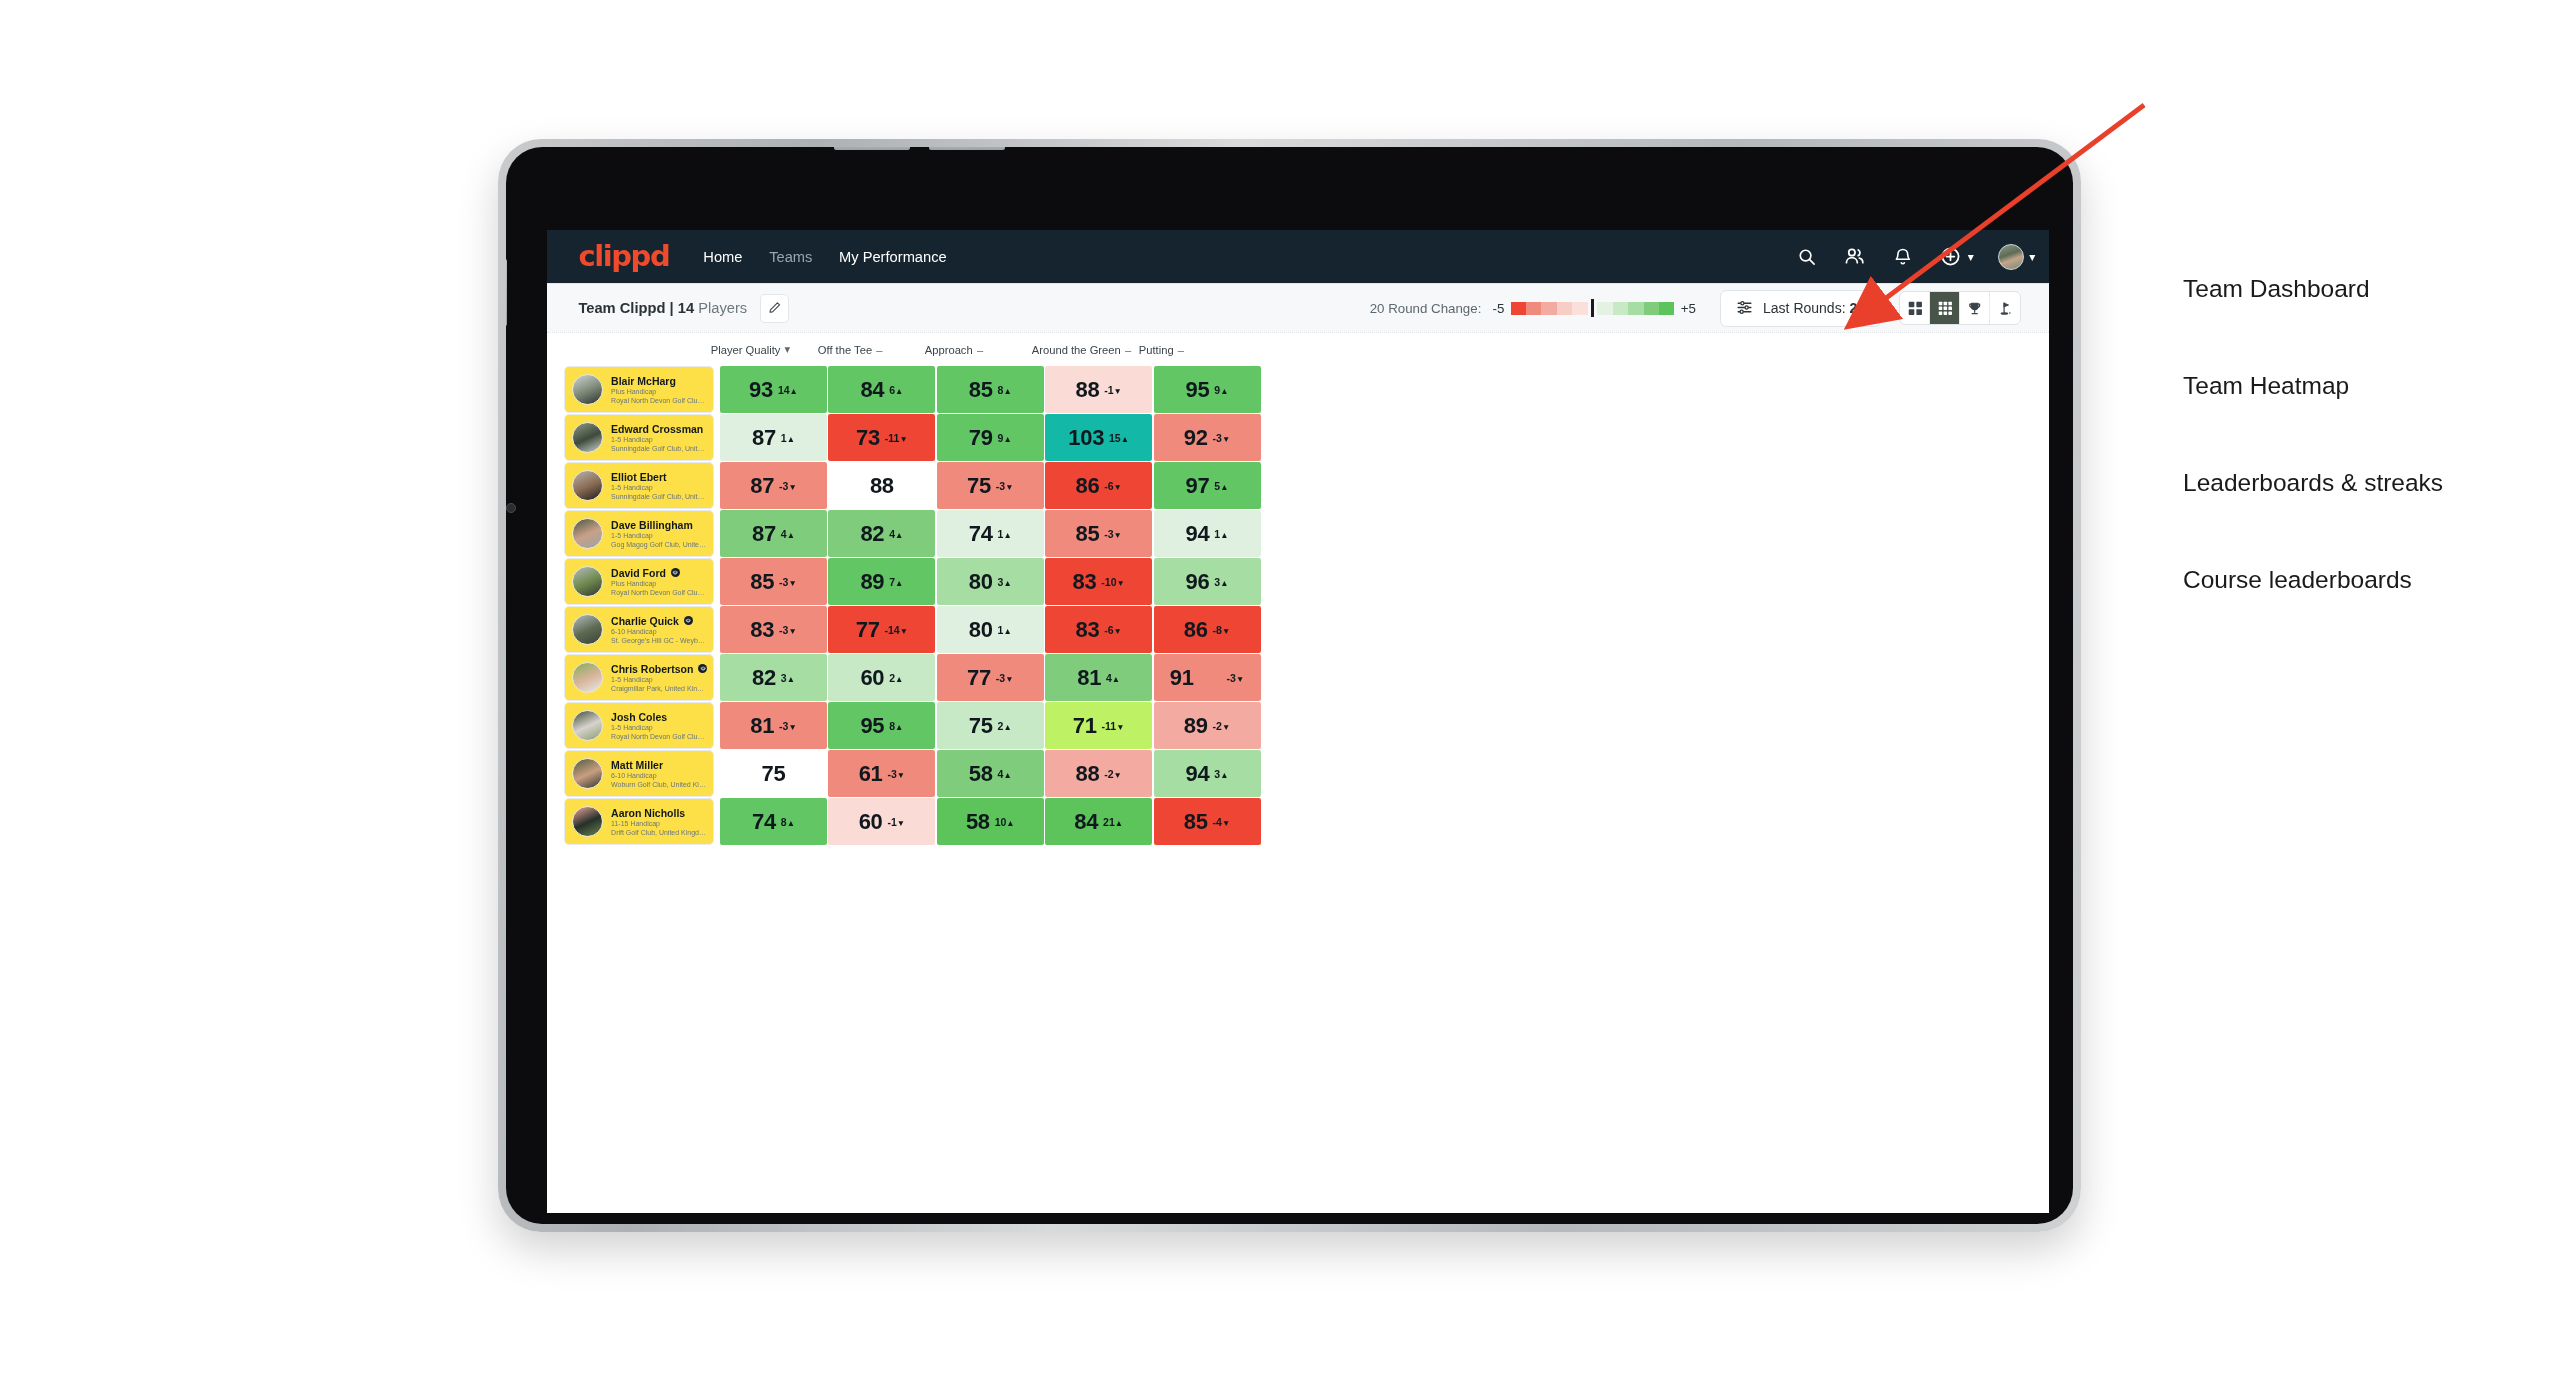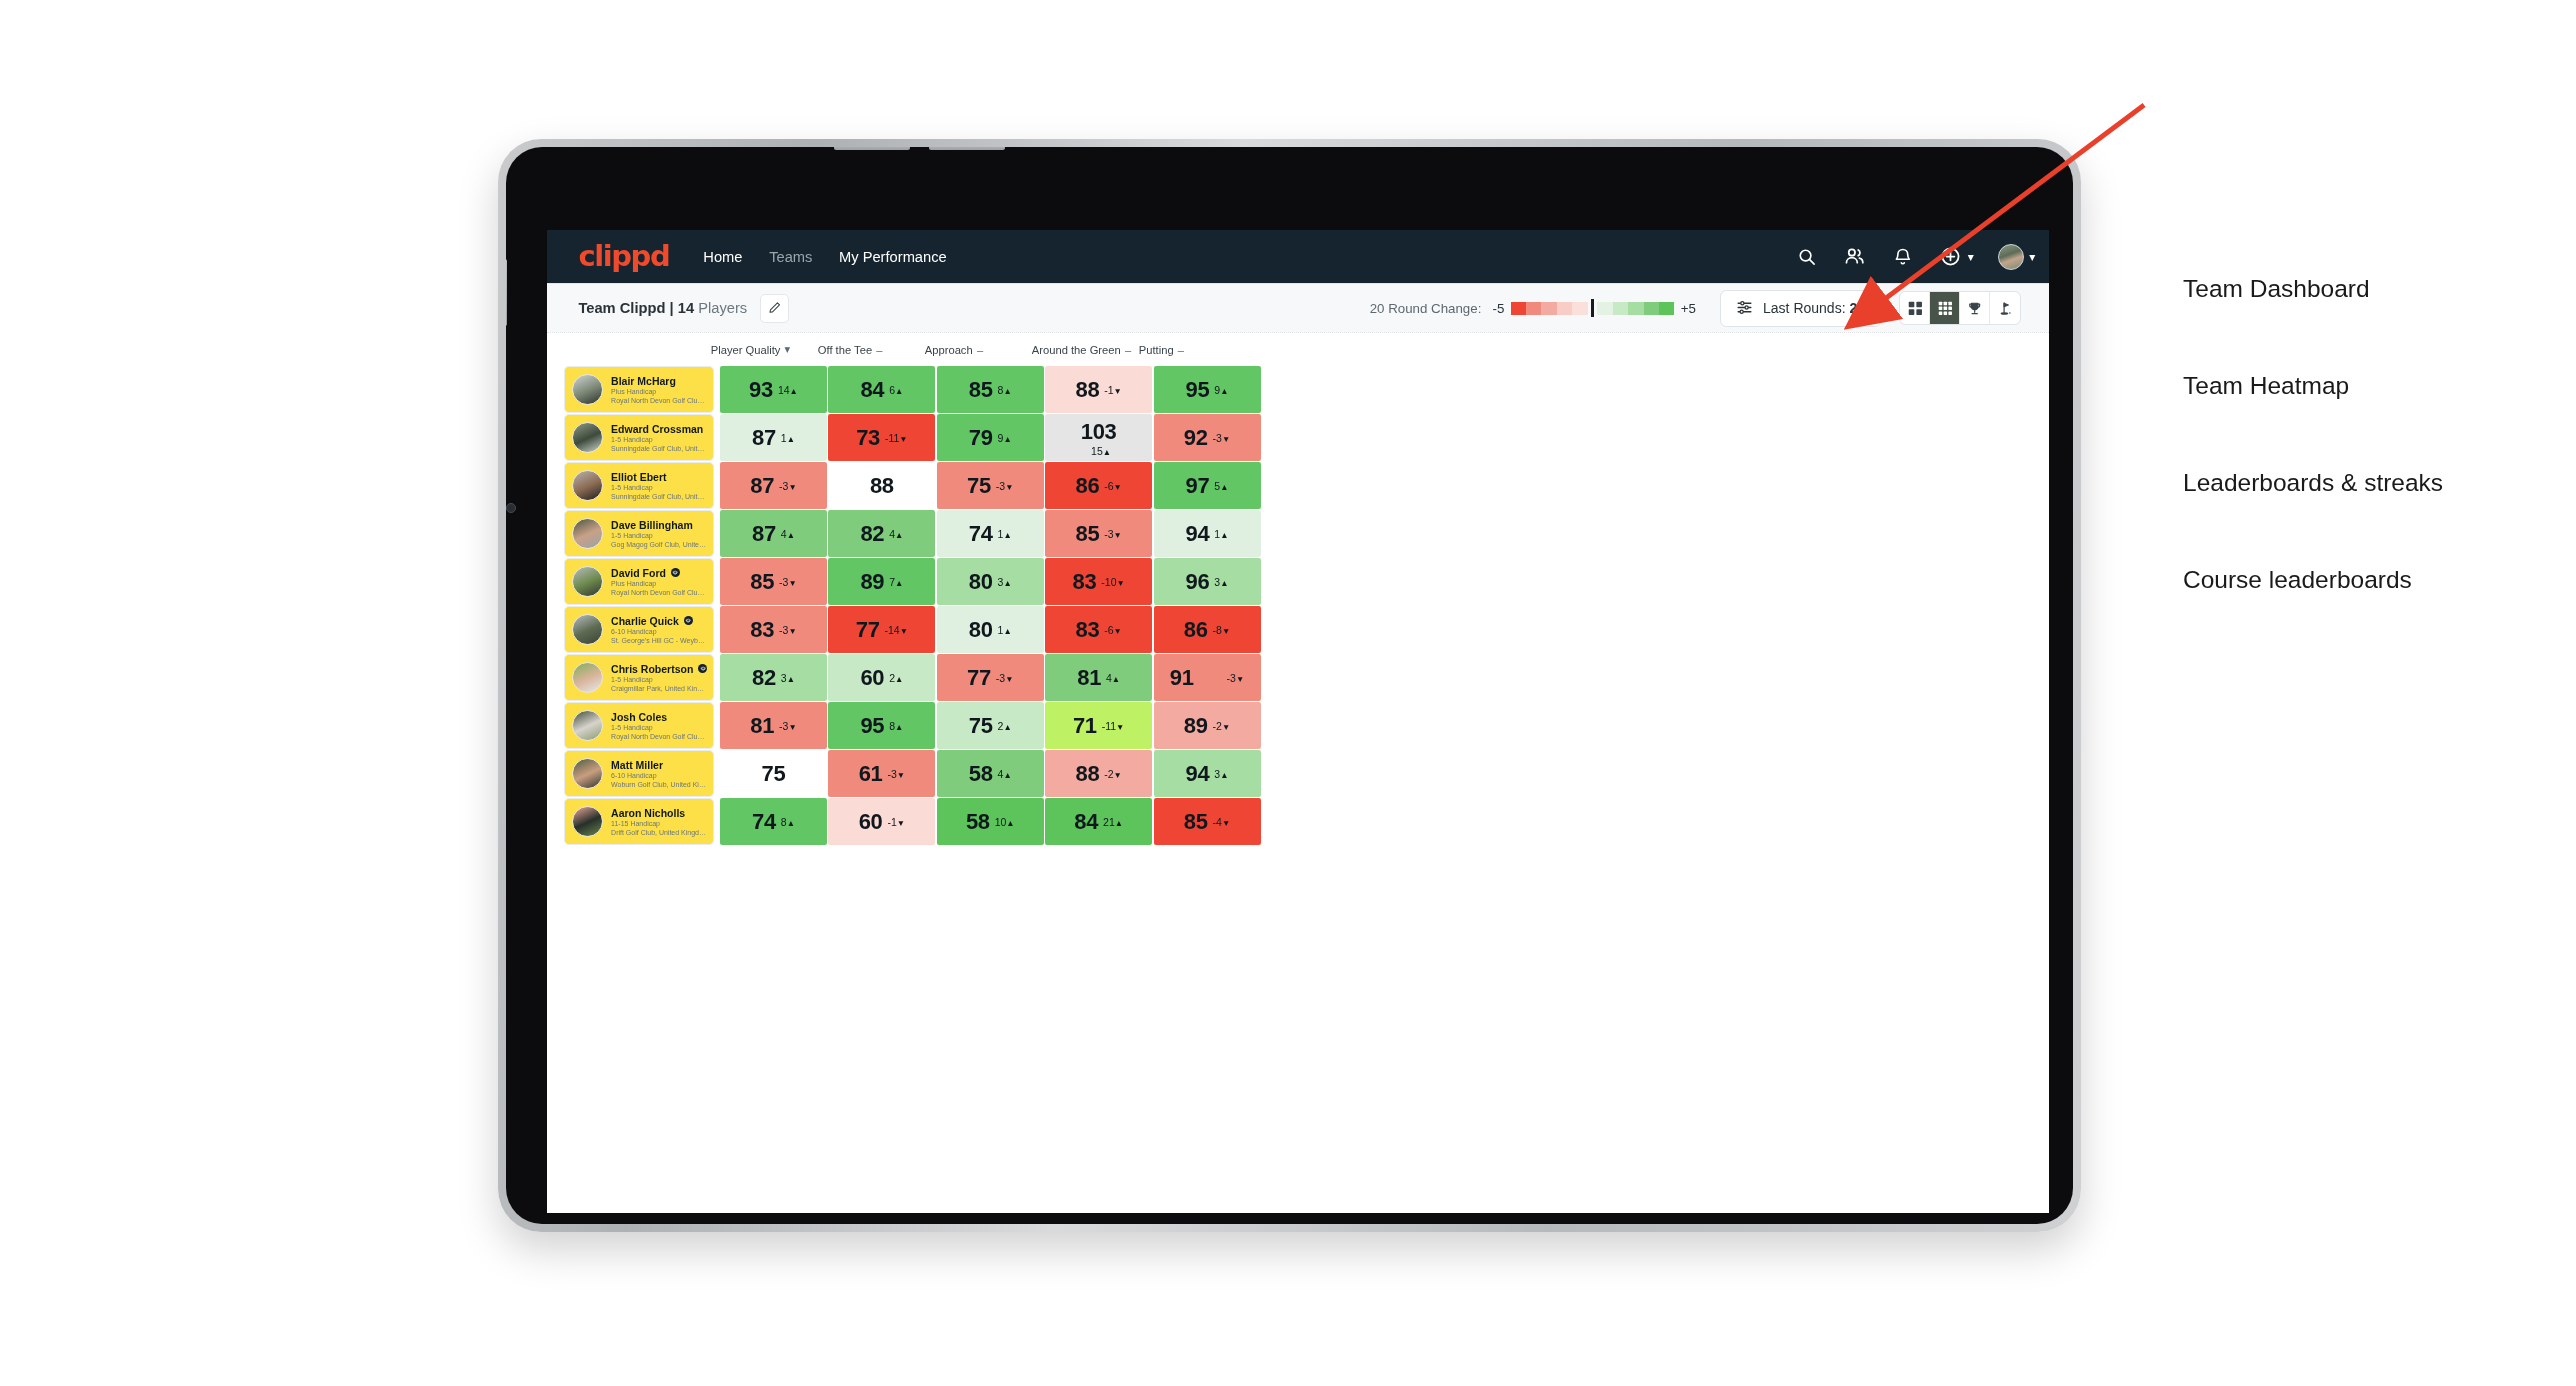--- a/index.html
+++ b/index.html
@@ -168,21 +168,21 @@
   .pclub {
     font-size: 7px; color: #6b757c; line-height: 1.3;
     white-space: nowrap; overflow: hidden; text-overflow: ellipsis; max-width: 116px;
   }
   .cell {
     width: 107px; margin-right: 1.4px; height: 47px;
     display: flex; align-items: center; justify-content: center;
     border-radius: 2.1px;
   }
   .cval { font-size: 22px; font-weight: 700; color: #10181e; letter-spacing: -0.3px; }
-  .cdelta { font-size: 10.5px; font-weight: 400; color: #10181e; margin-left: 4.9px; }
+  .cdelta { font-size: 10.5px; font-weight: 700; color: #10181e; margin-left: 4.9px; }
   .cdelta .arr { font-size: 8.4px; }
 
   
   #ann-text {
     position: absolute; left: 2114px; top: 43px; width: 420px;
     font-size: 26px; color: #1a1a1a; line-height: 1.33;
   }
   .ann-item {
     position: absolute; left: 2183px; font-size: 24.5px; color: #1a1a1a;
     white-space: nowrap;
@@ -410,21 +410,21 @@
                 <span class="cdelta"><span>1</span><span class="arr">▲</span></span>
               </div>
               <div class="cell" style="background: rgb(238, 69, 53);">
                 <span class="cval">73</span>
                 <span class="cdelta"><span>-11</span><span class="arr">▼</span></span>
               </div>
               <div class="cell" style="background: rgb(98, 198, 101);">
                 <span class="cval">79</span>
                 <span class="cdelta"><span>9</span><span class="arr">▲</span></span>
               </div>
-              <div class="cell" style="background: #e5e5e5; flex-direction: column;">
+              <div class="cell" style="background: #14b8a6;">
                 <span class="cval">103</span>
                 <span class="cdelta"><span>15</span><span class="arr">▲</span></span>
               </div>
               <div class="cell" style="background: rgb(240, 138, 125);">
                 <span class="cval">92</span>
                 <span class="cdelta"><span>-3</span><span class="arr">▼</span></span>
               </div>
             </div>
             <div class="row">
               <div class="pcard">

